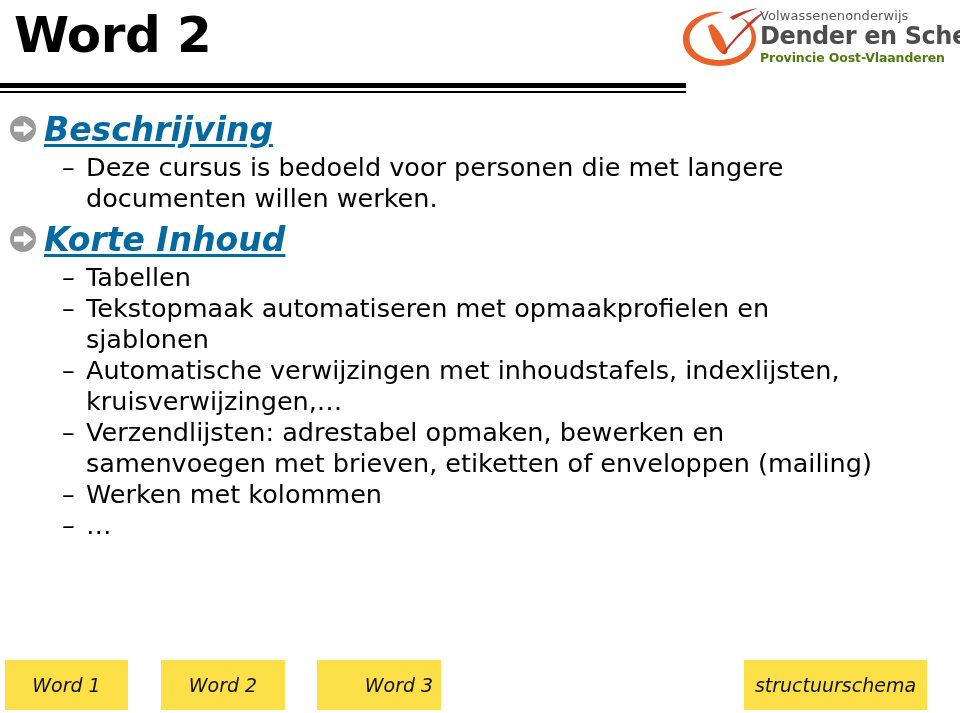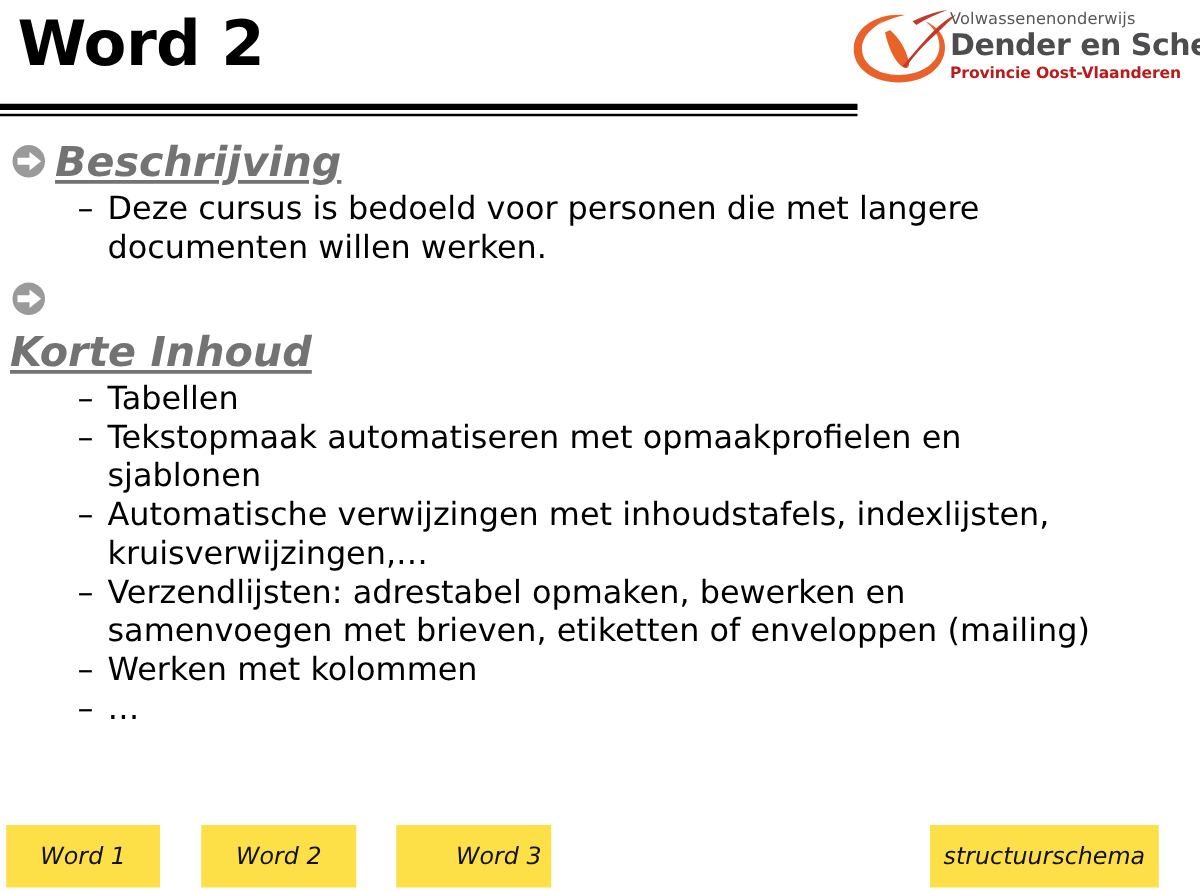--- a/index.html
+++ b/index.html
@@ -65,21 +65,21 @@
     line-height: 27px;
     color: #4d4d4f;
     letter-spacing: -0.4px;
     white-space: nowrap;
   }
   .logo-line3 {
     font-family: "DejaVu Sans", sans-serif;
     font-weight: bold;
     font-size: 12.5px;
     line-height: 14px;
-    color: #b91c1c;
+    color: #4d7c0f;
     letter-spacing: -0.1px;
     white-space: nowrap;
     margin-top: 1px;
   }
 
   
   #title-divider {
     position: absolute;
     left: 0px;
     top: 83px;
@@ -123,21 +123,21 @@
     flex: 0 0 36px;
     padding-top: 6px;
   }
   .head-bullet svg { display: block; }
   .head-label {
     font-family: "DejaVu Sans", sans-serif;
     font-weight: bold;
     font-style: italic;
     font-size: 33px;
     line-height: 44px;
-    color: #737373;
+    color: #0369a1;
     text-decoration: underline;
     text-decoration-thickness: 3px;
     text-underline-offset: 3px;
     white-space: nowrap;
   }
 
   ul.sub-list {
     list-style: none;
     margin: 0;
     padding: 0 0 0 62px;
@@ -159,21 +159,21 @@
     line-height: 31px;
     color: #000000;
   }
   ul.sub-list li .li-text {
     flex: 1 1 auto;
     max-width: 810px;
   }
 
   #section-beschrijving { margin-bottom: 4px; }
   #section-beschrijving ul.sub-list li .li-text { max-width: 790px; }
-  #section-korte-inhoud .section-head { margin-top: 2px; flex-direction: column; }
+  #section-korte-inhoud .section-head { margin-top: 2px; }
 
   
   #footer-nav {
     position: absolute;
     left: 0;
     top: 660px;
     width: 960px;
     height: 53px;
   }
   .nav-button {

